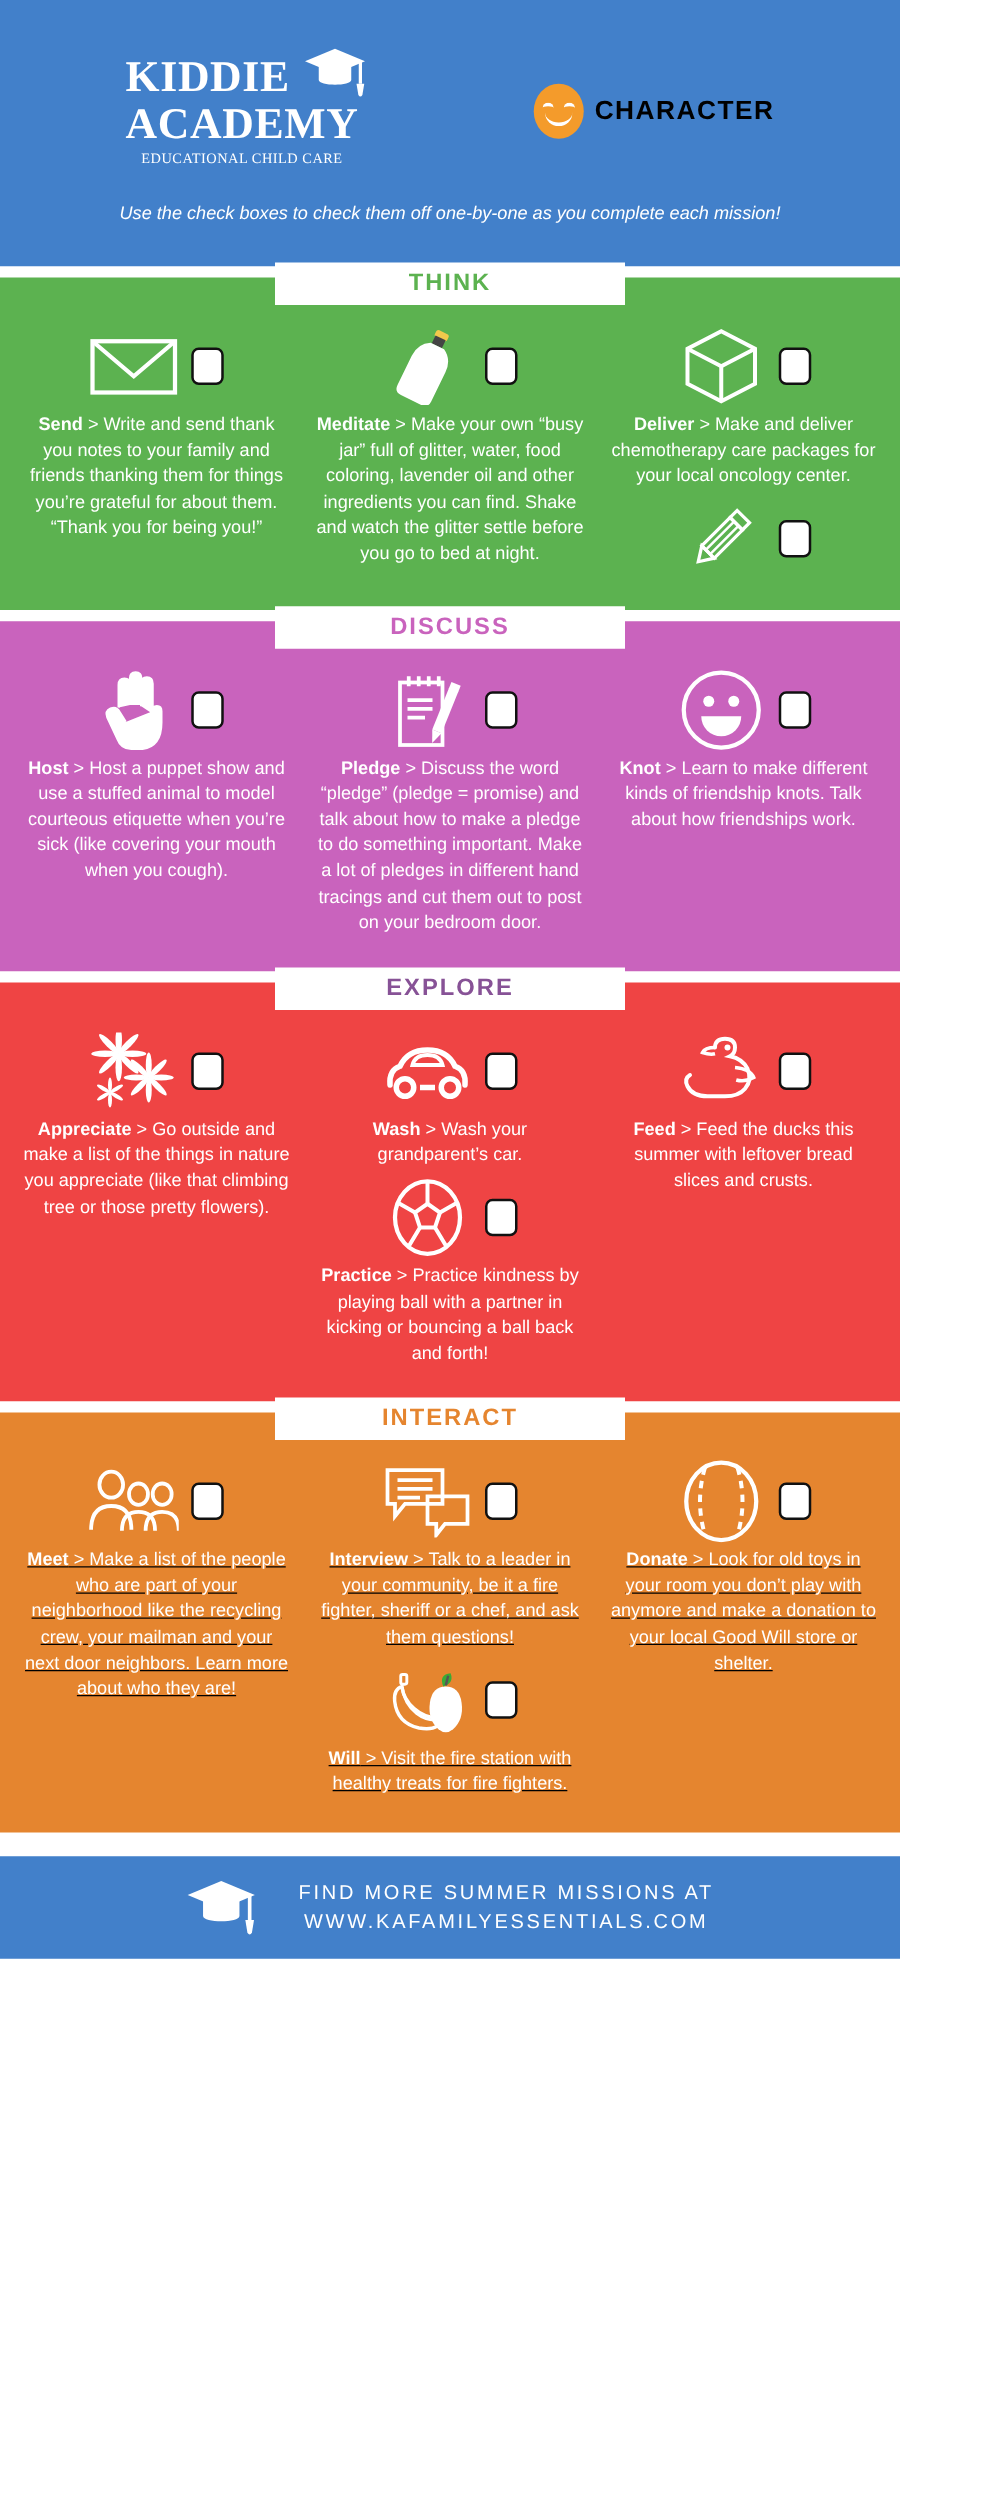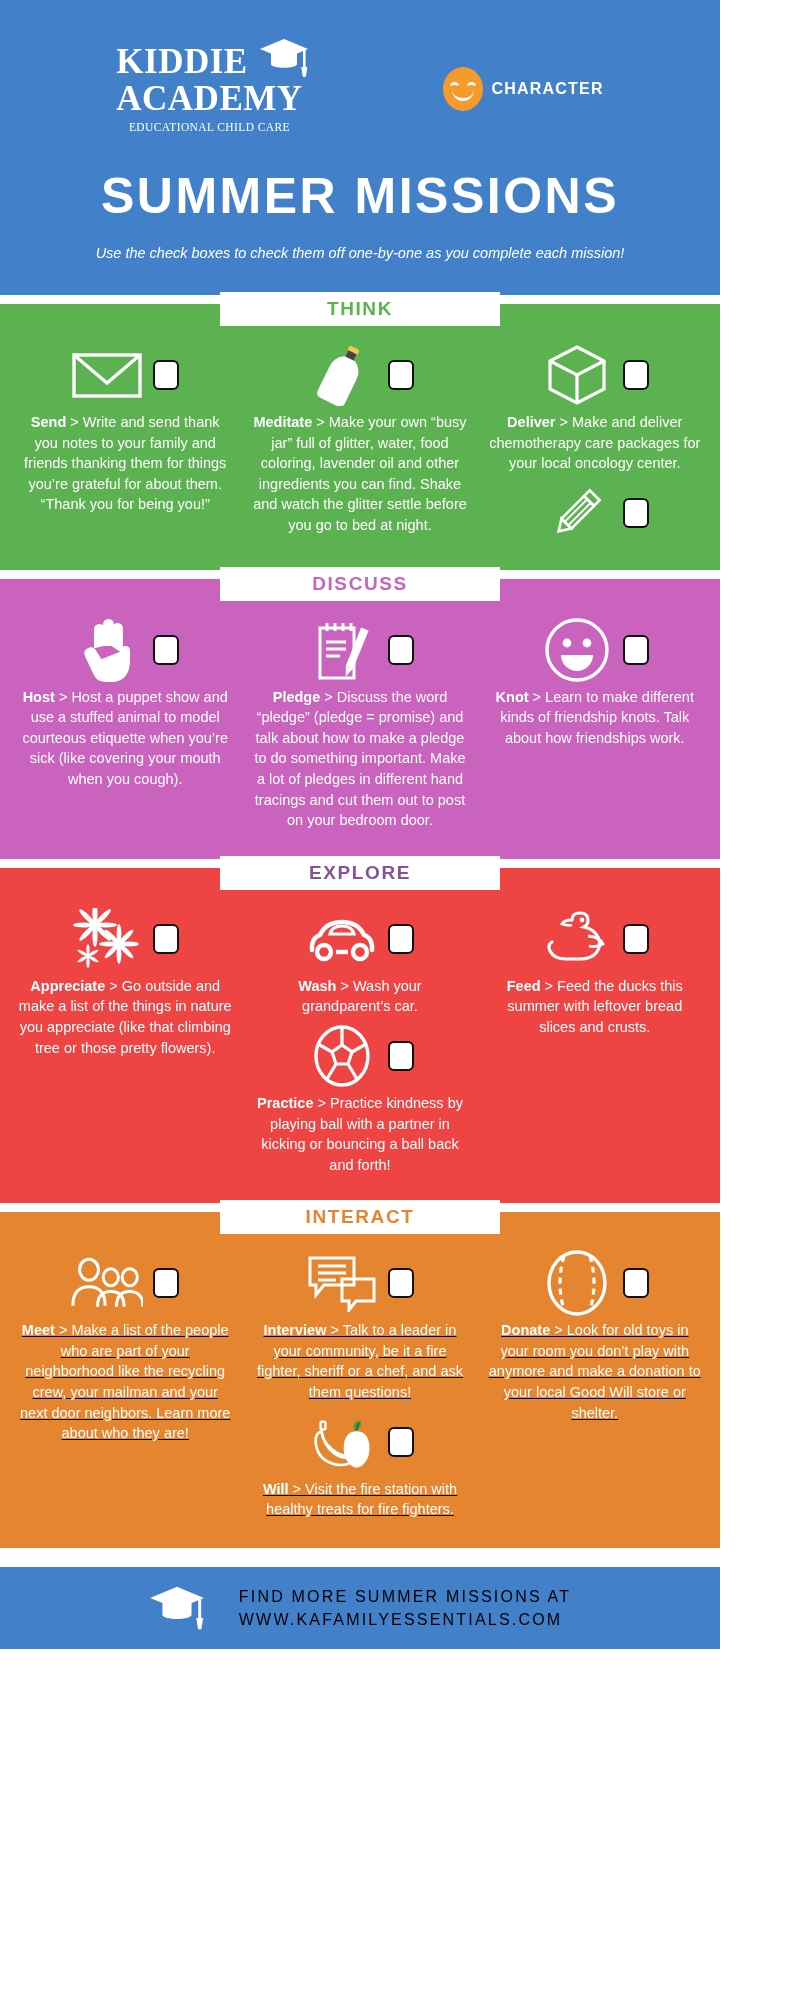--- a/index.html
+++ b/index.html
@@ -69,23 +69,23 @@
   }
   .char-eye.l { left: 7px; }
   .char-eye.r { right: 7px; }
   .char-mouth {
     position: absolute; left: 9px; top: 22px;
     width: 22px; height: 12px;
     border-bottom: 3.5px solid #ffffff;
     border-radius: 0 0 22px 22px;
   }
   .char-label {
-    color: #ffffff;
+    color: #000000;
     font-weight: bold;
-    font-size: 16px;
+    font-size: 21px;
     letter-spacing: 1.2px;
   }
   .main-title {
     color: #ffffff;
     font-size: 50px;
     font-weight: bold;
     letter-spacing: 2.5px;
     margin-top: 24px;
     text-transform: uppercase;
   }
@@ -167,22 +167,22 @@
   .footer {
     background: #4280ca;
     height: 82px;
     display: flex;
     align-items: center;
     justify-content: center;
     gap: 34px;
     margin-top: 10px;
   }
   .footer-text {
-    color: #000000;
-    text-align: left;
+    color: #ffffff;
+    text-align: center;
     font-size: 16px;
     letter-spacing: 2.2px;
     line-height: 1.45;
   }
 </style>
 </head>
 <body>
 
 <div class="page">
 
@@ -203,21 +203,20 @@
       <div class="char-badge">
         <div class="char-face">
           <span class="char-eye l"></span>
           <span class="char-eye r"></span>
           <span class="char-mouth"></span>
         </div>
         <span class="char-label">CHARACTER</span>
       </div>
     </div>
 
-    <div class="main-title">SUMMER MISSIONS</div>
     <div class="subtitle">Use the check boxes to check them off one-by-one as you complete each mission!</div>
   </div>
 
   <div id="sections-root">
       <div class="divider"></div>
       <div class="section think">
         <div class="band-label think">THINK</div>
         <div class="cols">
           <div class="col">
             <div class="mission">

